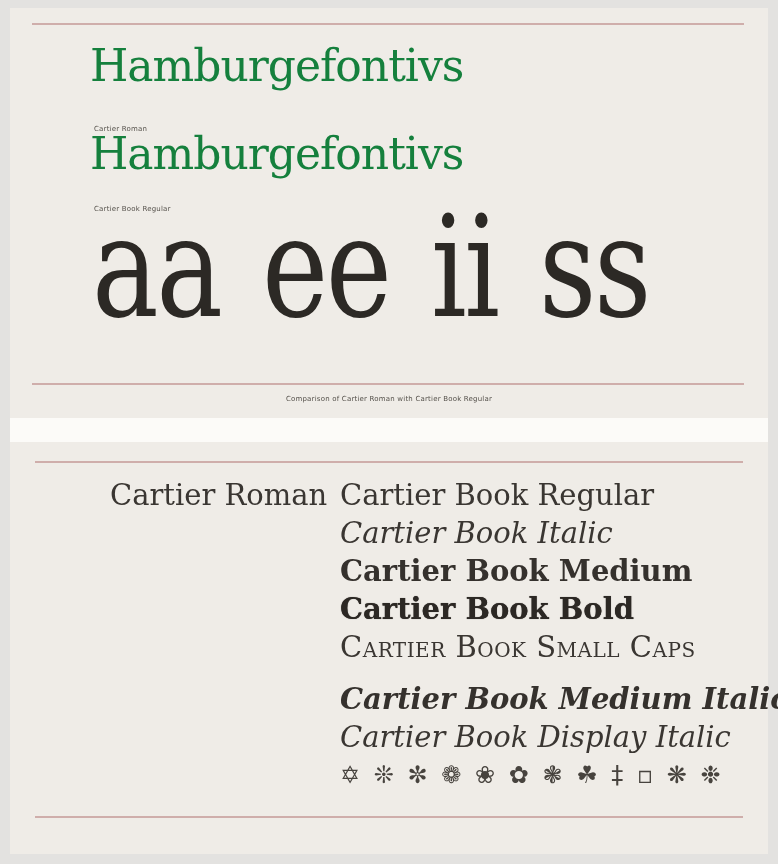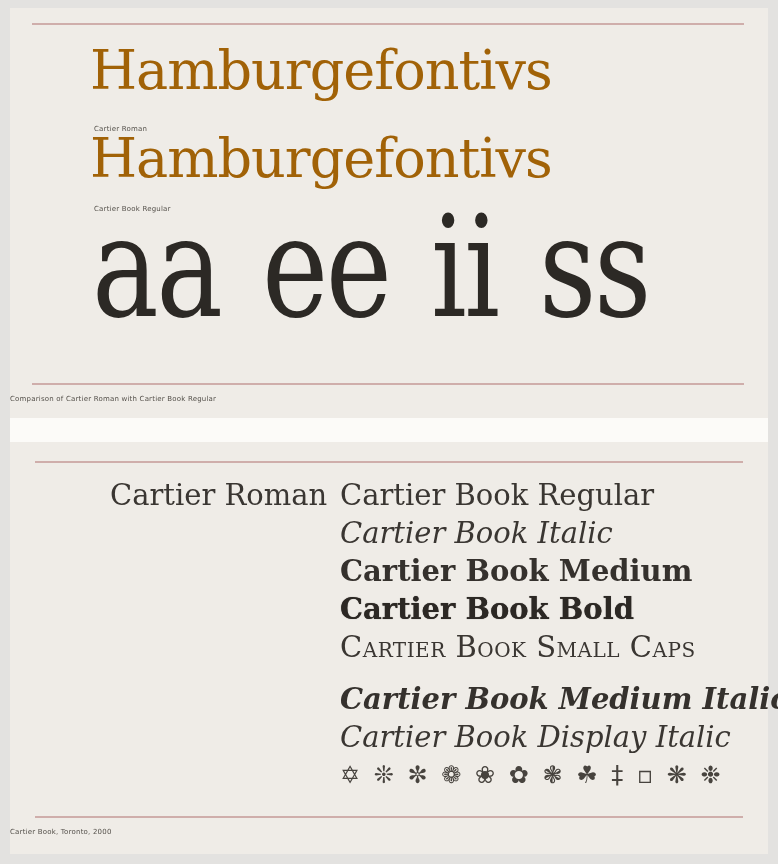--- a/index.html
+++ b/index.html
@@ -23,43 +23,43 @@
   .panel-bottom{top:442px;height:412px;}
 
   .rule{position:absolute;height:2px;background:#cfaeab;}
   .rule-top{left:22px;top:15px;width:712px;}
   .rule-caption{left:22px;top:375px;width:712px;}
   .rule-b-top{left:25px;top:19px;width:708px;}
   .rule-b-bottom{left:25px;top:374px;width:708px;}
 
   .specimen{
     position:absolute;left:80px;
-    font-size:54px;line-height:1;letter-spacing:-1px;
-    color:#a16207;white-space:nowrap;
+    font-size:44px;line-height:1;letter-spacing:-1px;
+    color:#15803d;white-space:nowrap;
   }
   .specimen1{top:36px;}
   .specimen2{top:124px;}
 
   .speclabel{
     position:absolute;left:84px;
     font-family:"DejaVu Sans", sans-serif;
     font-size:7px;color:#57534d;letter-spacing:.2px;
   }
   .l1{top:117px;}
   .l2{top:197px;}
 
   .glyphs{
     position:absolute;left:82px;top:190px;
     font-size:140px;line-height:1;letter-spacing:-3px;word-spacing:10px;
     color:#2c2925;white-space:nowrap;
     transform:scaleX(.8);transform-origin:left top;
   }
 
   .caption{
-    position:absolute;left:0;width:100%;text-align:left;
+    position:absolute;left:0;width:100%;text-align:center;
     font-family:"DejaVu Sans", sans-serif;
     font-size:7px;color:#55514b;letter-spacing:.2px;
   }
   .caption-top{top:387px;}
   .caption-bottom{top:386px;}
 
   .col{position:absolute;top:34px;color:#3a3632;}
   .col-left{left:100px;}
   .col-right{left:330px;}
   .style-row{
@@ -112,16 +112,15 @@
       <div class="style-row st-italic">Cartier Book Italic</div>
       <div class="style-row st-medium">Cartier Book Medium</div>
       <div class="style-row st-bold">Cartier Book Bold</div>
       <div class="style-row st-smallcaps">Cartier Book Small Caps</div>
       <div class="style-row st-medium-italic gap-above">Cartier Book Medium Italic</div>
       <div class="style-row st-display-italic">Cartier Book Display Italic</div>
       <div class="ornaments">✡ ❊ ✼ ❁ ❀ ✿ ❃ ☘ ‡ ▫ ❋ ❉</div>
     </div>
 
     <div class="rule rule-b-bottom"></div>
-    <div class="caption caption-bottom">Cartier Book, Toronto, 2000</div>
   </section>
 
 </div>
 
 </body></html>

